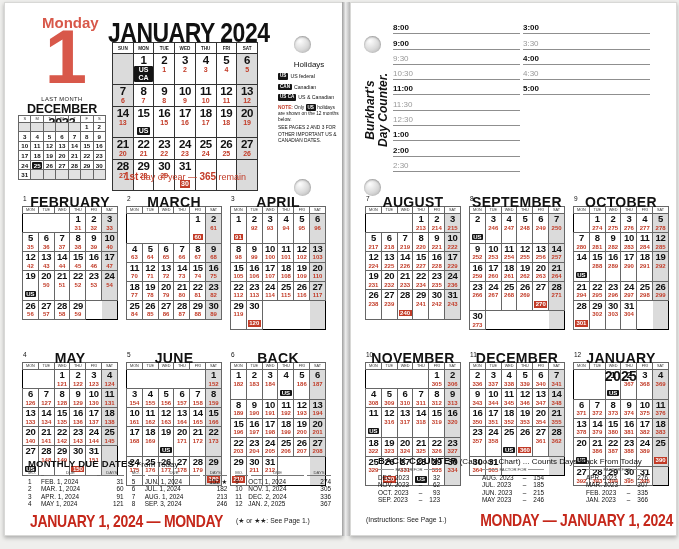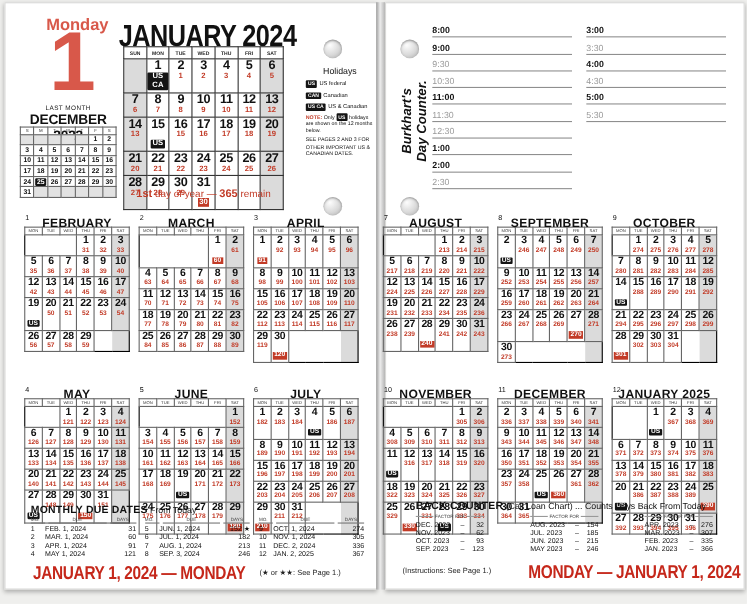--- a/index.html
+++ b/index.html
@@ -30,24 +30,24 @@
   .badge{background:var(--hol-black);color:#fff;font-size:4.6px;font-weight:bold;padding:1px 2px;border-radius:1px;line-height:1;white-space:nowrap;}
   .hol-label{font-size:5.2px;}
   .hol-note{font-size:4.8px;line-height:6.2px;margin-top:4px;}
   .hol-note2{font-size:4.8px;line-height:6.2px;margin-top:2px;}
   .note-red{color:var(--red);font-weight:bold;}
 
   .dayline{position:absolute;left:108px;top:171px;width:154px;text-align:center;font-size:9px;color:var(--red);white-space:nowrap;}
   .dayline b{font-size:10px;}
 
   .minis{position:absolute;left:22px;top:193px;display:grid;grid-template-columns:repeat(3,96px);column-gap:8px;row-gap:19px;}
-  .minis-right{left:348px;}
+  .minis-right{left:365px;}
   .mini-head{position:relative;height:12px;text-align:center;margin-bottom:1px;}
   .mini-num{position:absolute;left:1px;top:2px;font-size:6.5px;}
-  .mini-title{font-size:11px;font-weight:bold;letter-spacing:.3px;}
+  .mini-title{font-size:14px;font-weight:bold;letter-spacing:.3px;}
   table{border-spacing:0;}
   .mini{width:96px;border-collapse:collapse;border:1.3px solid #000;table-layout:fixed;}
   .mini th{height:6px;font-size:3.8px;font-weight:normal;color:#333;border:.7px solid #666;padding:0;}
   .mini td{height:18px;border:.7px solid #666;padding:0;text-align:center;vertical-align:top;}
   .mini td.sat{background:var(--sat-gray);}
   .mini td.empty{border:none;}
   .mini .day{font-size:9.5px;font-weight:bold;line-height:10.5px;letter-spacing:-.3px;}
   .mini .sub{font-size:6px;font-weight:bold;color:var(--red);line-height:6.5px;}
   .usb{background:var(--hol-black);color:#fff !important;display:inline-block;padding:0 1.5px;border-radius:1px;}
   .hlb{background:var(--red);color:#fff !important;display:inline-block;padding:0 1.5px;}
@@ -59,21 +59,21 @@
   .maincal .day{font-size:11.5px;font-weight:bold;line-height:12px;letter-spacing:-.4px;}
   .maincal .sub{font-size:7px;font-weight:bold;color:var(--red);line-height:8px;}
 
   .dectab{width:88px;border-collapse:collapse;border:1.2px solid #000;table-layout:fixed;}
   .dectab th{height:5.5px;font-size:4px;font-weight:normal;color:#333;border:.6px solid #666;padding:0;}
   .dectab td{height:8.6px;border:.6px solid #666;font-size:6.2px;font-weight:bold;text-align:center;padding:0;}
   .dectab td.empty{background:#e2e2e2;}
   .decus{background:var(--hol-black);color:#fff;padding:0 1.5px;display:inline-block;border-radius:1px;}
 
   #schedule{position:absolute;left:393px;top:19px;display:grid;grid-auto-flow:column;
-            grid-template-rows:repeat(10,15.3px);grid-template-columns:127px 127px;column-gap:13px;}
+            grid-template-rows:repeat(10,15.3px);grid-template-columns:127px 127px;column-gap:3px;}
   .slot{border-bottom:1px solid #8f8f8f;display:flex;align-items:flex-end;padding-bottom:1px;}
   .slot span{font-size:8px;line-height:8px;color:#999;}
   .slot.hr span{color:#111;font-weight:bold;}
   .brand{position:absolute;left:377px;top:110px;transform:translate(-50%,-50%) rotate(-90deg);
          text-align:center;font-size:12px;font-weight:bold;font-style:italic;line-height:13px;white-space:nowrap;}
 
   .dd-block{position:absolute;left:28px;top:458px;width:303px;}
   .bc-block{position:absolute;left:378px;top:455px;width:271px;}
   .blk-title{text-align:left;font-size:8px;margin-bottom:1px;white-space:nowrap;}
   .blk-title b{font-size:9.5px;letter-spacing:.2px;}
@@ -1014,21 +1014,21 @@
               <td>
                 <div class="day">28</div>
                 <div class="sub">179</div>
               </td>
               <td class="sat"><div class="day">29</div><div class="sub hlb">180</div></td>
             </tr>
           </tbody>
         </table>
       </div>
       <div class="mini-cal">
-        <div class="mini-head"><span class="mini-num">6</span><span class="mini-title">JULY</span></div>
+        <div class="mini-head"><span class="mini-num">6</span><span class="mini-title">BACK</span></div>
         <table class="mini">
           <thead>
             <tr>
               <th>MON</th>
               <th>TUE</th>
               <th>WED</th>
               <th>THU</th>
               <th>FRI</th>
               <th>SAT</th>
             </tr>
@@ -1971,23 +1971,20 @@
         <span>3:30</span>
       </div>
       <div class="slot hr">
         <span>4:00</span>
       </div>
       <div class="slot">
         <span>4:30</span>
       </div>
       <div class="slot hr">
         <span>5:00</span>
-      </div>
-      <div class="slot">
-        <span>5:30</span>
       </div>
     </div>
   <div class="brand">
     <div>Burkhart's</div>
     <div>Day Counter.</div>
   </div>
 
   <div class="dd-block">
     <div class="blk-title"><b>MONTHLY DUE DATES</b> <span>From Today</span></div>
     <div id="dd-groups" class="groups">

